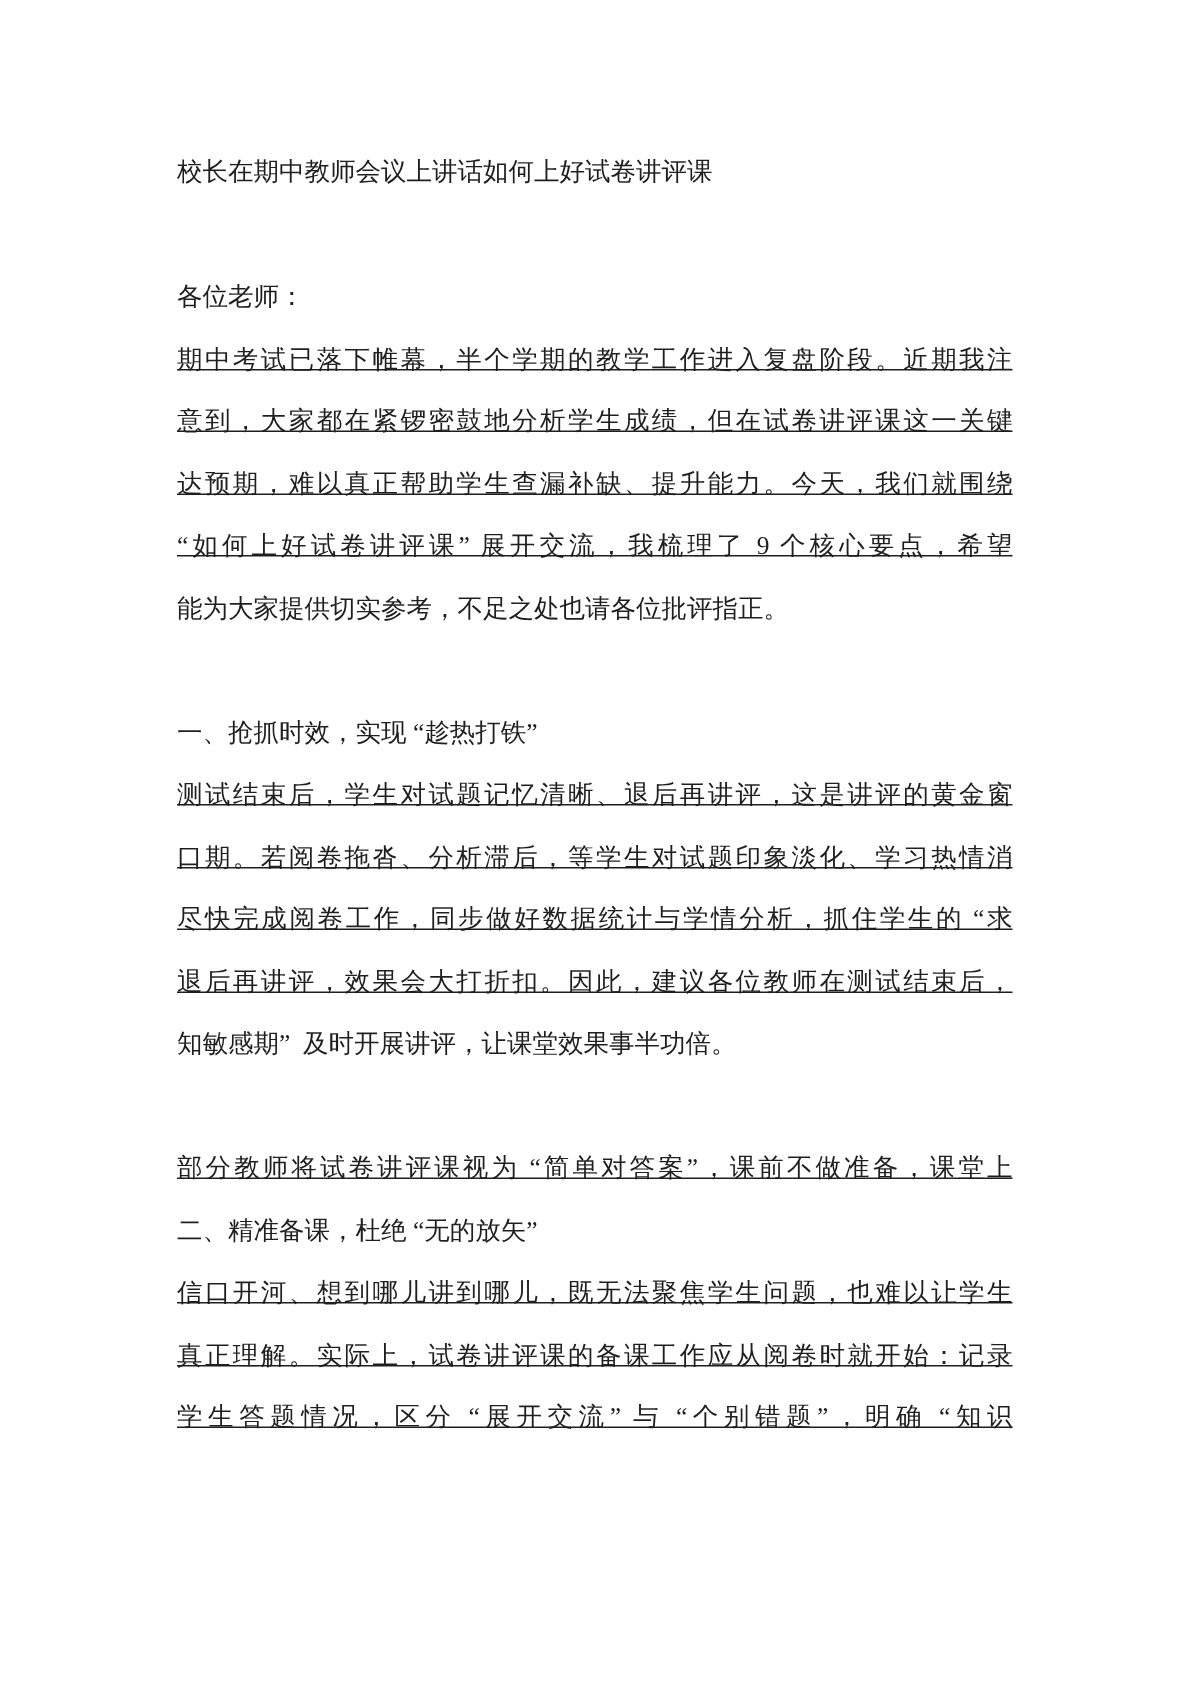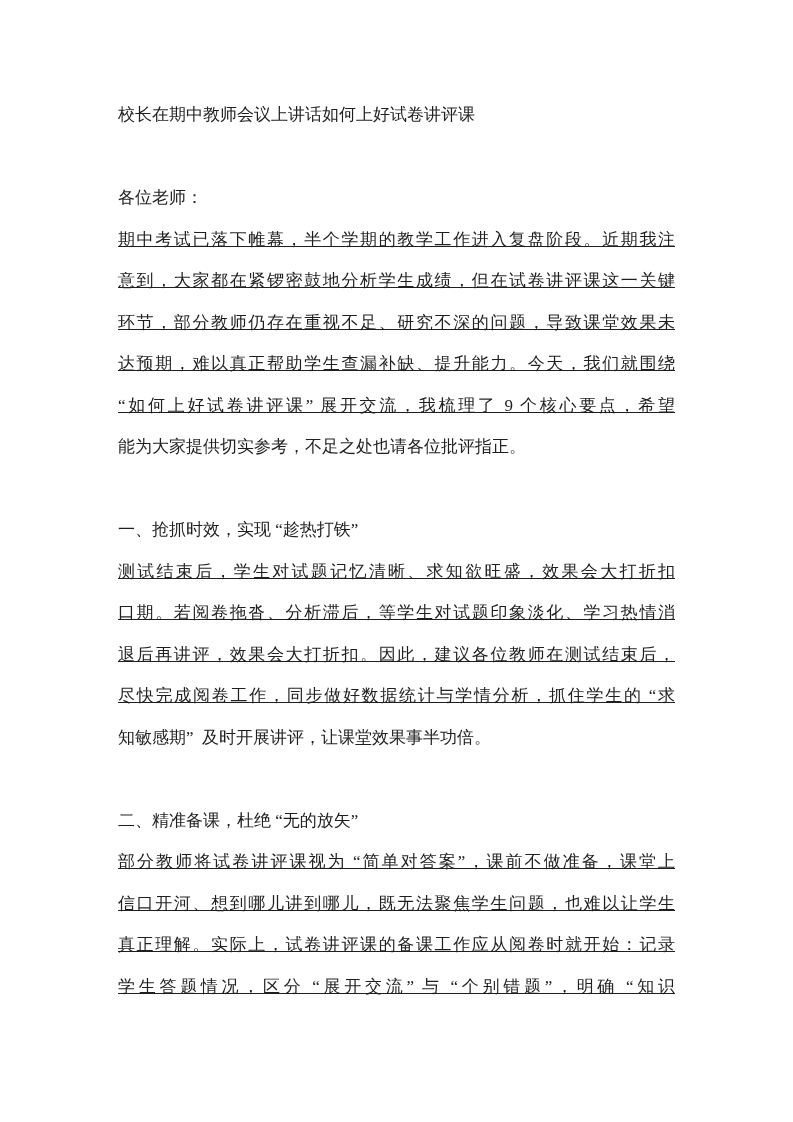--- a/index.html
+++ b/index.html
@@ -45,36 +45,35 @@
 
 <div class="page">
   <div class="content">
 
     <p class="line">校长在期中教师会议上讲话如何上好试卷讲评课</p>
     <p class="line blank"></p>
     <p class="line">各位老师：</p>
 
     <p class="line j">期中考试已落下帷幕，半个学期的教学工作进入复盘阶段。近期我注</p>
     <p class="line j">意到，大家都在紧锣密鼓地分析学生成绩，但在试卷讲评课这一关键</p>
-    <p class="line j">环节，部分教师仍存在重视不足、研究不深的问题，导致课堂效果未</p>
     <p class="line j">达预期，难以真正帮助学生查漏补缺、提升能力。今天，我们就围绕</p>
     <p class="line j">“如何上好试卷讲评课” 展开交流，我梳理了 9 个核心要点，希望</p>
     <p class="line">能为大家提供切实参考，不足之处也请各位批评指正。</p>
 
     <p class="line blank"></p>
 
     <p class="line">一、抢抓时效，实现 “趁热打铁”</p>
-    <p class="line j">测试结束后，学生对试题记忆清晰、求知欲旺盛，效果会大打折扣</p>
+    <p class="line j">测试结束后，学生对试题记忆清晰、退后再讲评，这是讲评的黄金窗</p>
     <p class="line j">口期。若阅卷拖沓、分析滞后，等学生对试题印象淡化、学习热情消</p>
+    <p class="line j">尽快完成阅卷工作，同步做好数据统计与学情分析，抓住学生的 “求</p>
     <p class="line j">退后再讲评，效果会大打折扣。因此，建议各位教师在测试结束后，</p>
-    <p class="line j">尽快完成阅卷工作，同步做好数据统计与学情分析，抓住学生的 “求</p>
     <p class="line">知敏感期”  及时开展讲评，让课堂效果事半功倍。</p>
 
     <p class="line blank"></p>
 
+    <p class="line j">部分教师将试卷讲评课视为 “简单对答案”，课前不做准备，课堂上</p>
     <p class="line">二、精准备课，杜绝 “无的放矢”</p>
-    <p class="line j">部分教师将试卷讲评课视为 “简单对答案”，课前不做准备，课堂上</p>
     <p class="line j">信口开河、想到哪儿讲到哪儿，既无法聚焦学生问题，也难以让学生</p>
     <p class="line j">真正理解。实际上，试卷讲评课的备课工作应从阅卷时就开始：记录</p>
     <p class="line j">学生答题情况，区分 “展开交流” 与 “个别错题”，明确 “知识</p>
 
   </div>
 </div>
 
 </body></html>

